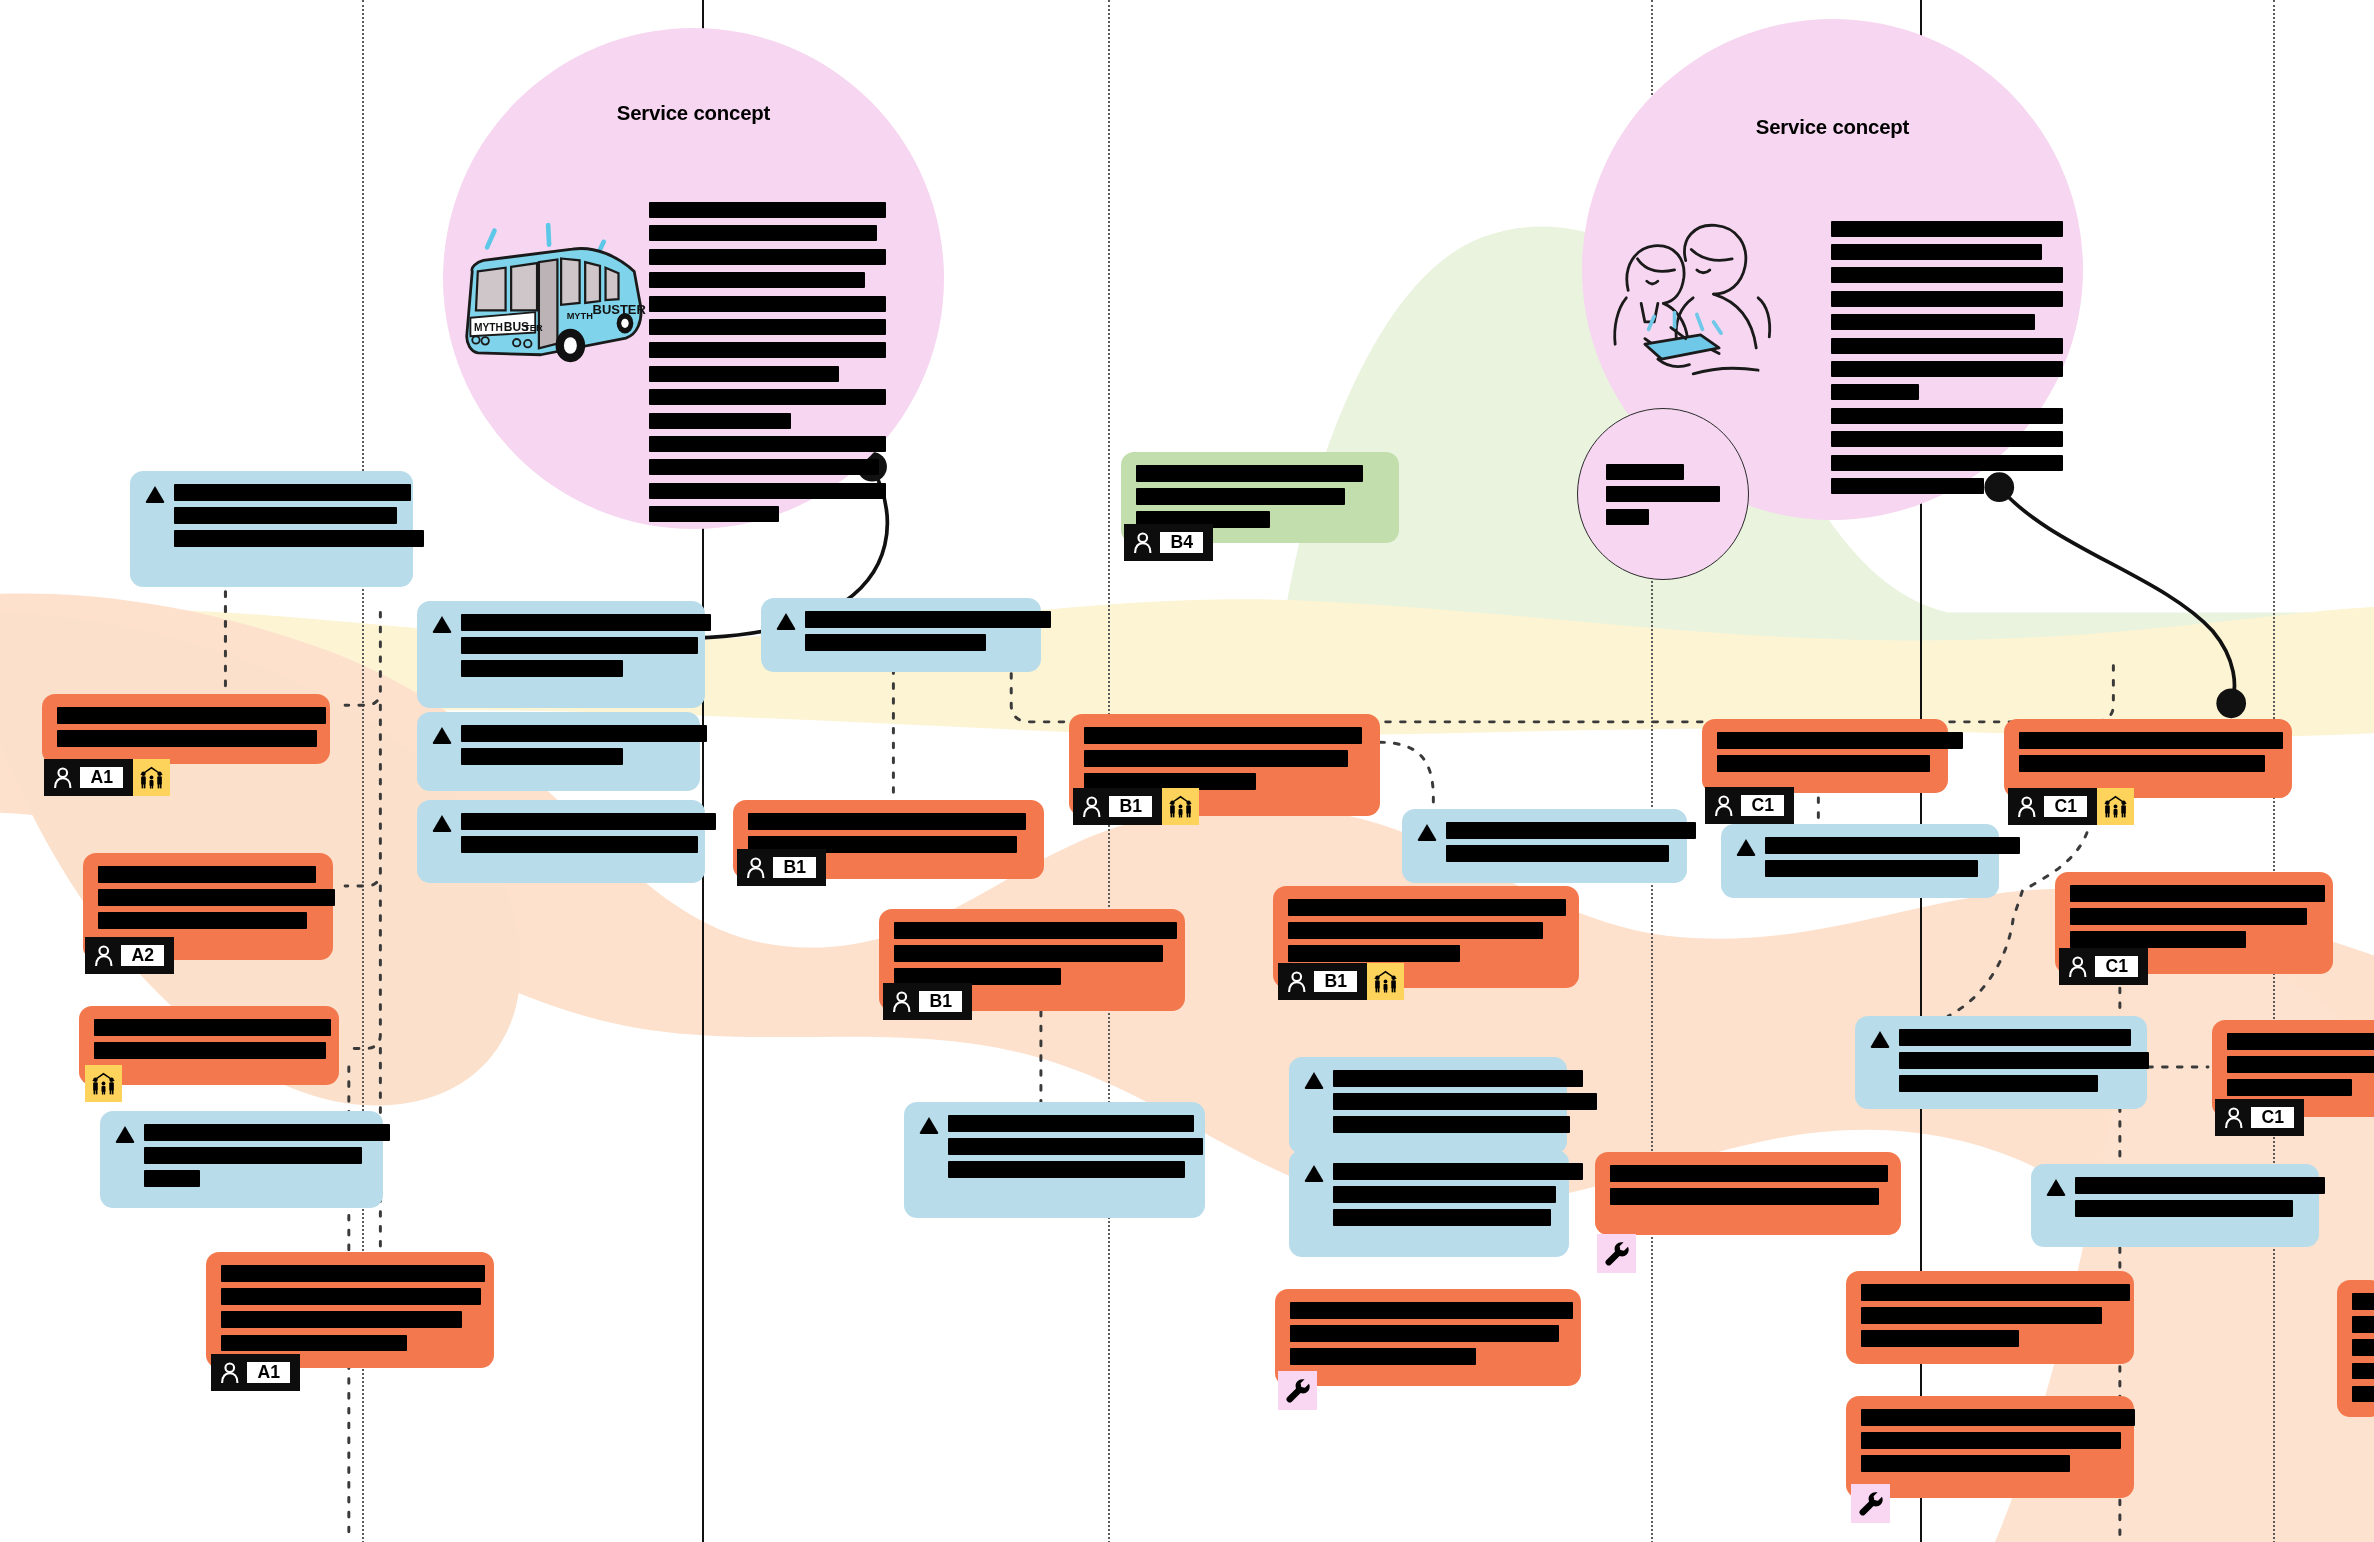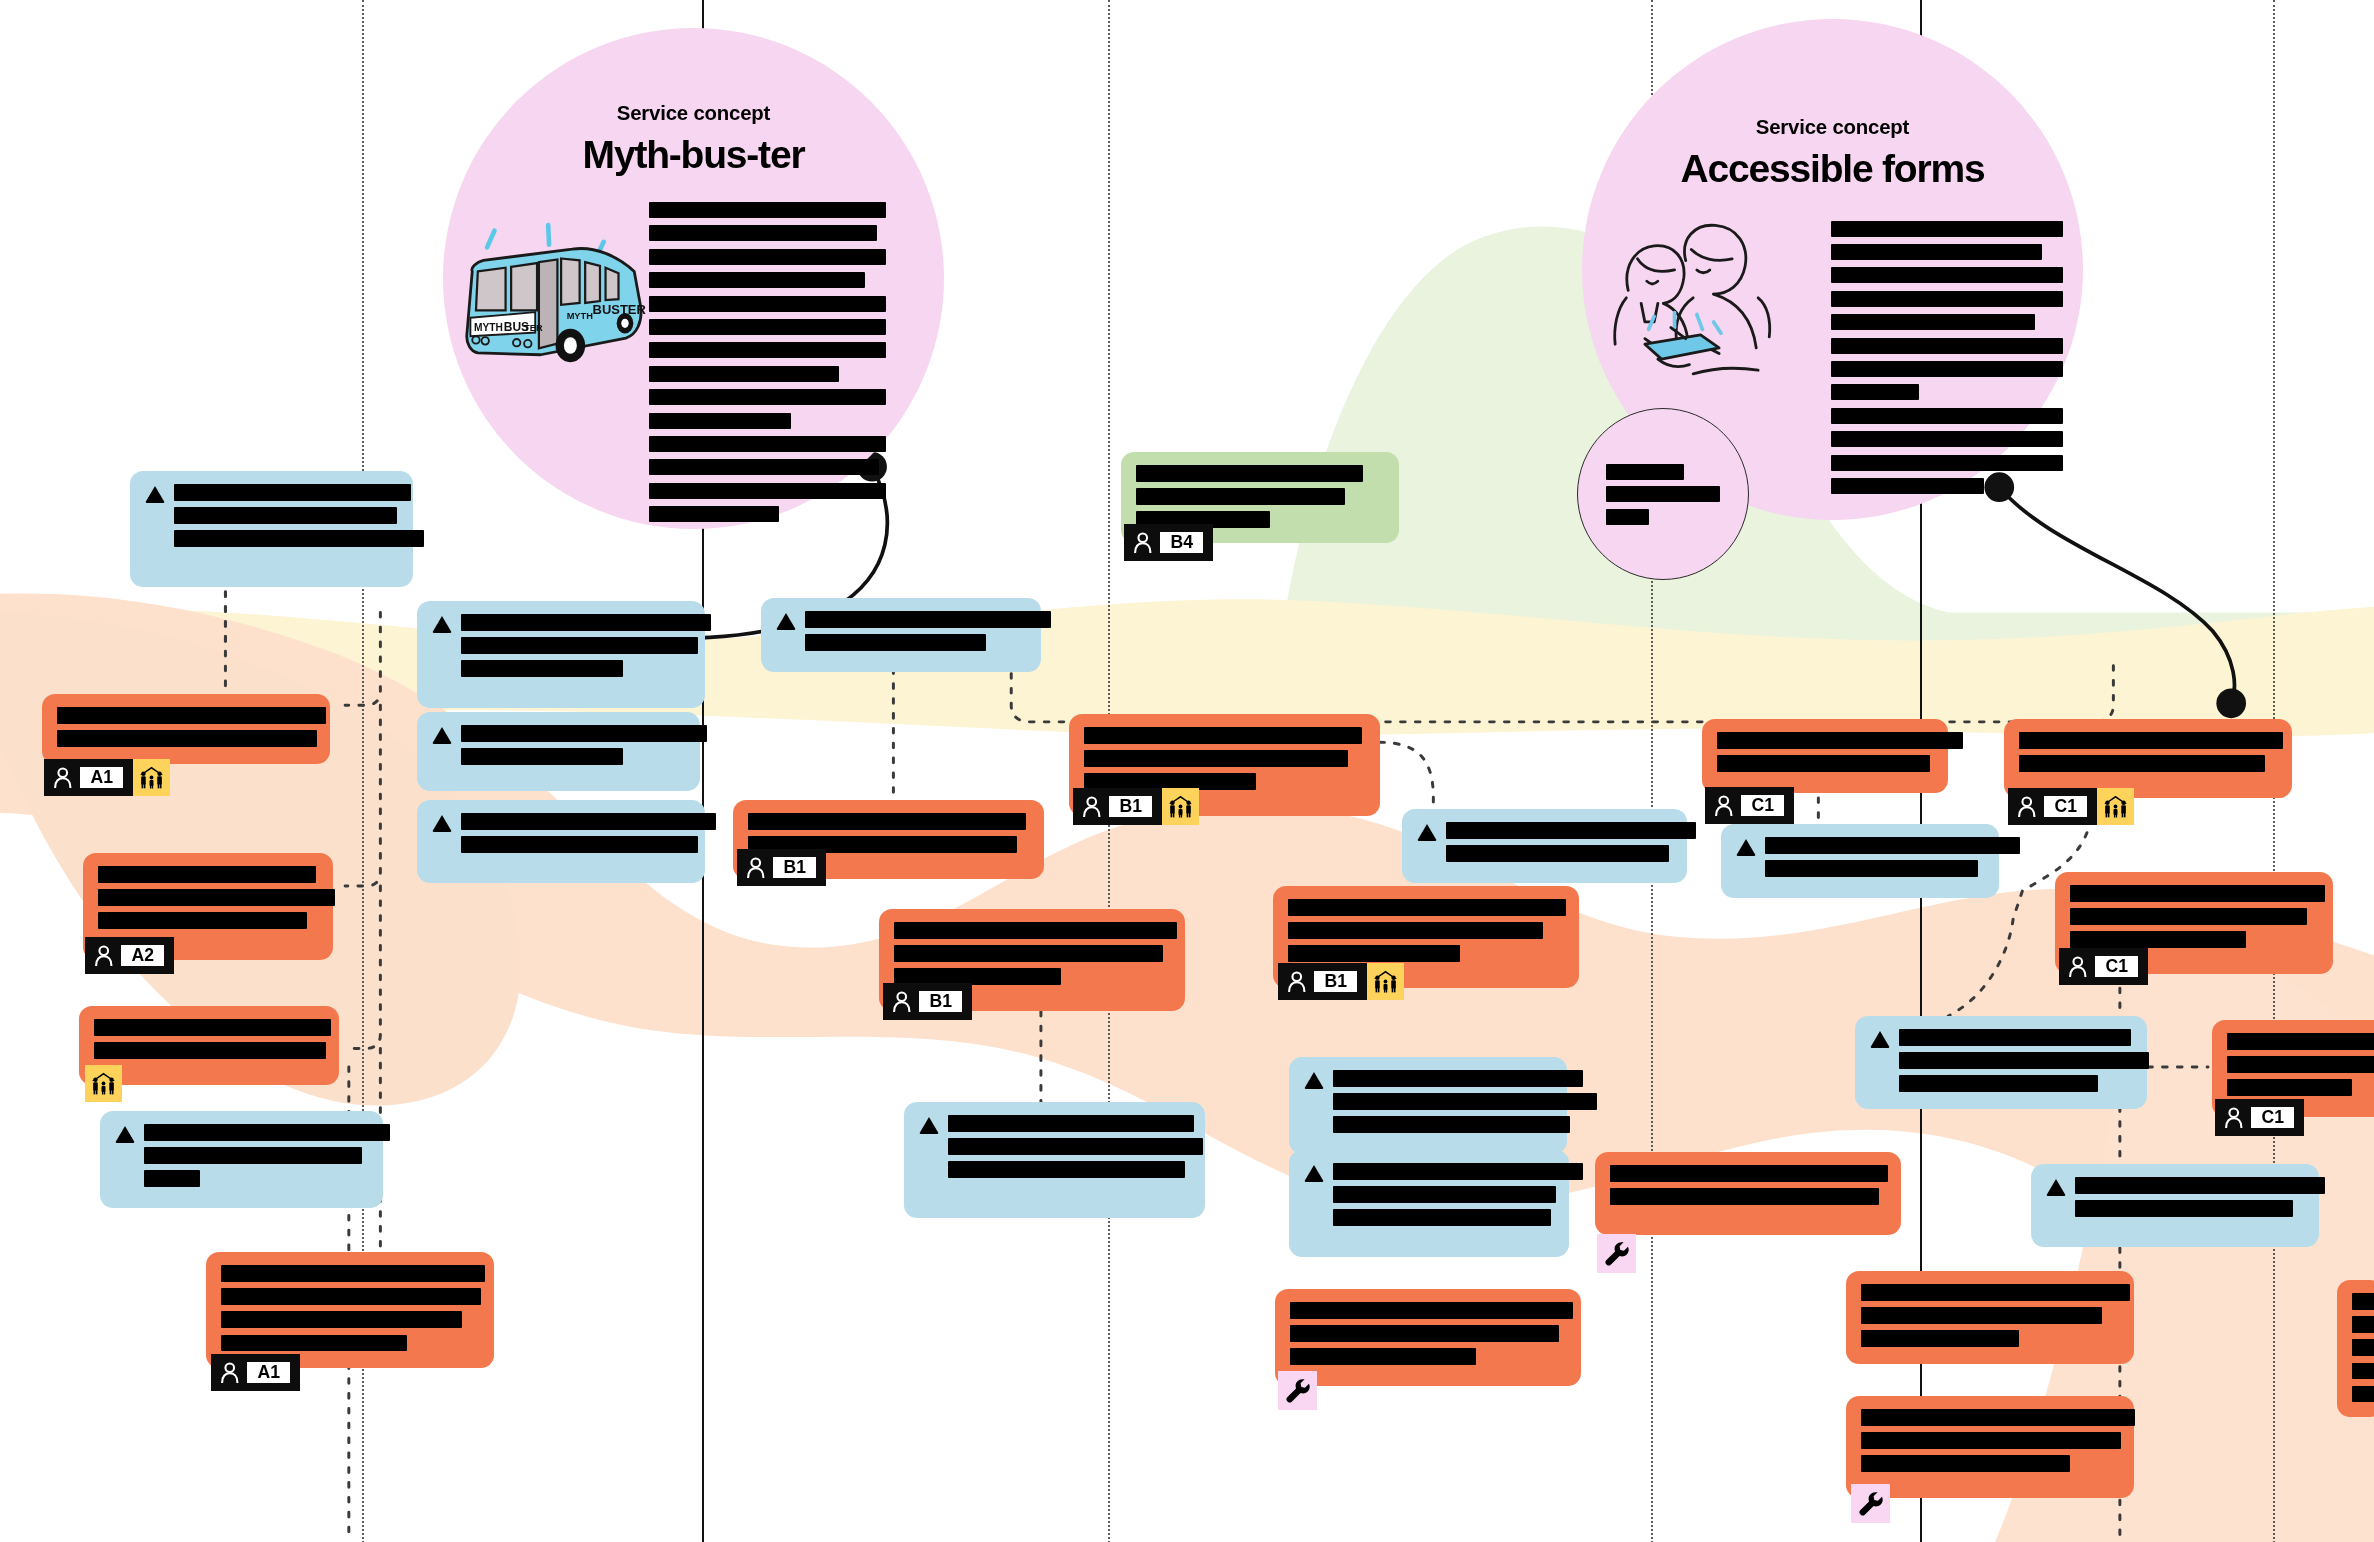--- a/index.html
+++ b/index.html
@@ -184,21 +184,20 @@
       <path d="M940,503 C970,560 960,620 900,655 C840,690 700,700 600,670"></path>
       <path d="M2155,525 C2210,590 2330,620 2385,680 C2410,710 2412,740 2405,760"></path>
     </g>
     <circle cx="940" cy="503" r="16" fill="#111111"></circle>
     <circle cx="2155" cy="525" r="16" fill="#111111"></circle>
     <circle cx="2405" cy="758" r="16" fill="#111111"></circle>
   </svg>
 
   <div class="bubble" style="left:443px; top:28px; width:501px; height:501px;">
     <div class="kicker" style="top:74px;">Service concept</div>
-    <div class="title" style="top:105px;">Myth-bus-ter</div>
 
     <svg class="illus" style="left:20.4px; top:186px; width:199px; height:176px;" viewBox="0 0 215 190">
       <g stroke="#5cc8e8" stroke-width="5" stroke-linecap="round" fill="none">
         <path d="M34,18 L26,36"></path>
           <path d="M92,12 L93,33"></path>
           <path d="M152,30 L143,49"></path>
       </g>
       <g fill="#7fd3ea" stroke="#1a1a1a" stroke-width="3" stroke-linejoin="round">
         <path d="M10,62 C8,58 14,52 22,50 L118,38 C142,34 168,46 185,62
                  L192,100 C194,116 188,130 176,134 L84,152 L16,150
@@ -251,21 +250,20 @@
       <div class="bar" style="width:60%"></div>
       <div class="bar" style="width:100%"></div>
       <div class="bar" style="width:97%"></div>
       <div class="bar" style="width:100%"></div>
       <div class="bar" style="width:55%"></div>
     </div>
   </div>
 
   <div class="bubble" style="left:1582px; top:18.6px; width:501px; height:501px;">
     <div class="kicker" style="top:97px;">Service concept</div>
-    <div class="title" style="top:128px;">Accessible forms</div>
 
     <svg class="illus" style="left:7.4px; top:199px; width:186px; height:181px;" viewBox="0 0 200 195">
       <g fill="none" stroke="#1a1a1a" stroke-width="3" stroke-linecap="round" stroke-linejoin="round">
         <path d="M42,78 C36,52 50,32 70,30 C92,28 104,44 102,64 C100,80 92,90 80,92"></path>
         <path d="M52,44 C60,56 74,60 92,56"></path>
         <path d="M62,68 C66,72 70,72 74,68"></path>
         <path d="M40,86 C30,98 26,118 28,136"></path>
         <path d="M80,92 C94,98 104,112 106,130"></path>
         <path d="M56,92 L60,112 L70,112 L74,92"></path>
         <path d="M104,46 C98,22 114,6 136,8 C160,10 172,30 168,52

